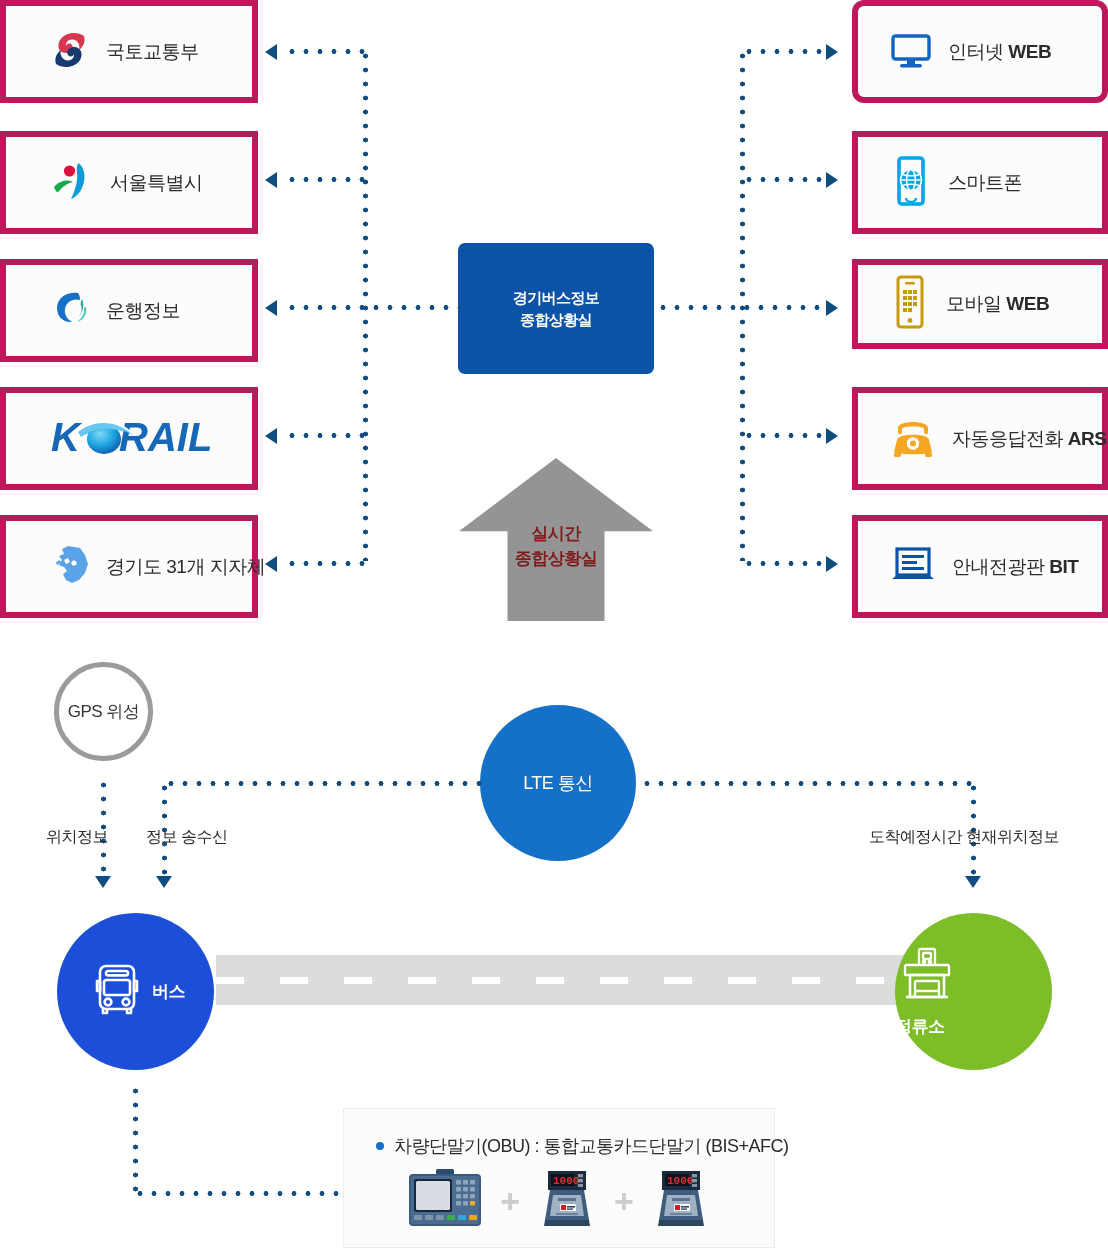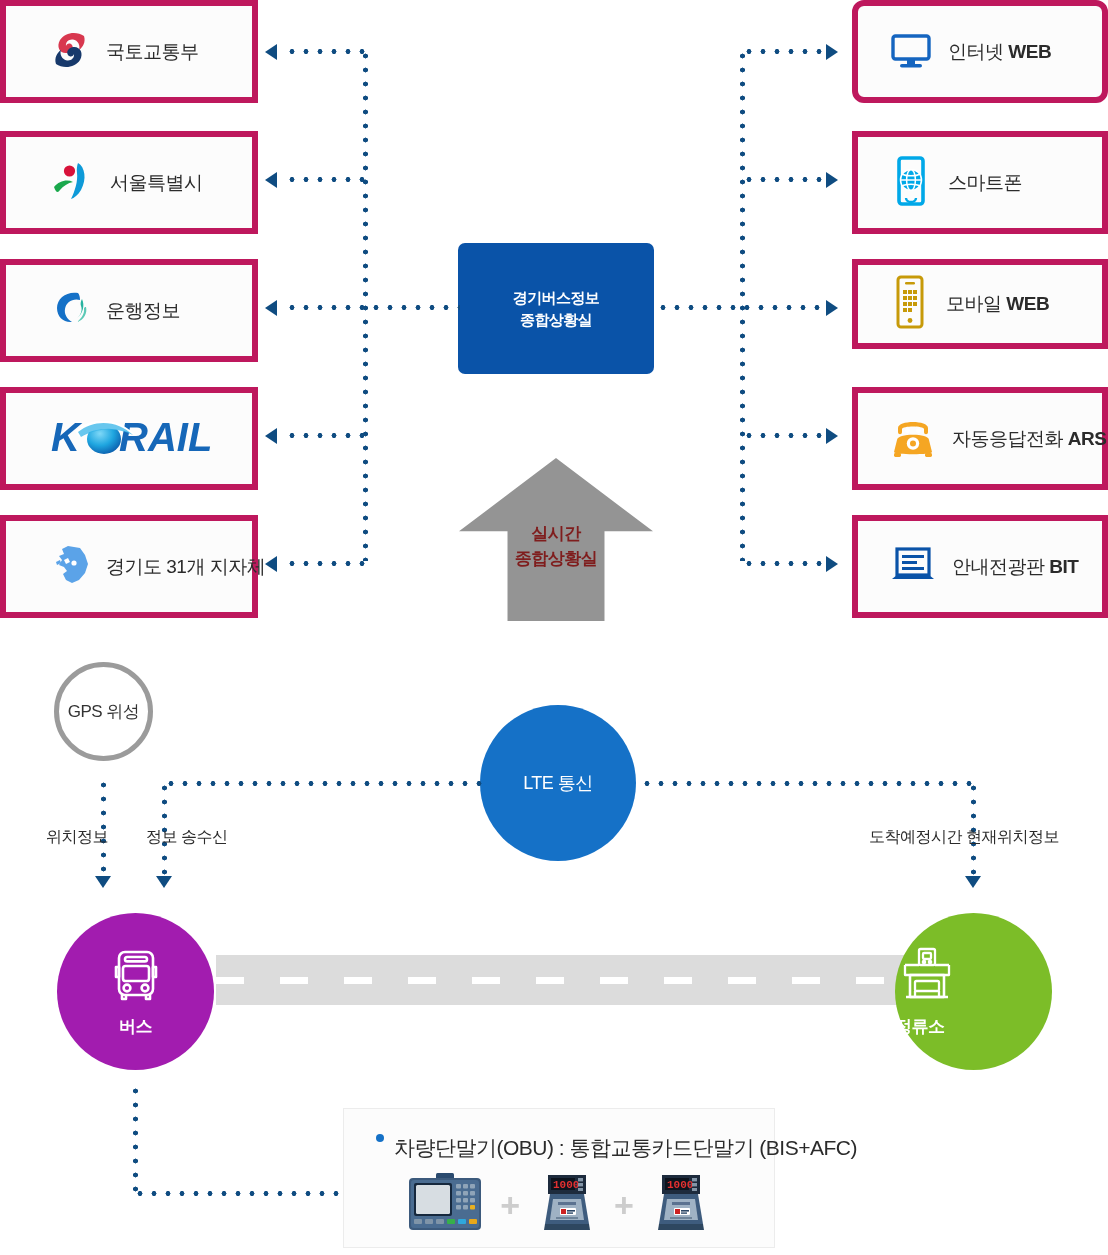--- a/index.html
+++ b/index.html
@@ -85,22 +85,22 @@
     background:#ffffff;
   }
   .lte-circle {
     position:absolute; left:480px; top:705px; width:156px; height:156px;
     background:#1571c7; border-radius:50%;
     display:flex; align-items:center; justify-content:center;
     color:#ffffff; font-weight:normal; font-size:18px; letter-spacing:-0.5px;
   }
   .bus-circle {
     position:absolute; left:57px; top:913px; width:157px; height:157px;
-    background:#a21caf; border-radius:50%;
-    display:flex; flex-direction:column; align-items:center; justify-content:center;
+    background:#1d4ed8; border-radius:50%;
+    display:flex; flex-direction:row; align-items:center; justify-content:center;
     gap:4px;
   }
   .stop-circle {
     position:absolute; left:895px; top:913px; width:157px; height:157px;
     background:#7cbd28; border-radius:50%;
     display:flex; flex-direction:column; align-items:flex-start; justify-content:center;
     gap:4px;
   }
   .circ-label { color:#ffffff; font-weight:bold; font-size:17px; letter-spacing:-0.5px; }
 
@@ -120,23 +120,23 @@
     position:absolute; font-size:16px; color:#2b2b2b;
     letter-spacing:-0.5px; white-space:nowrap;
   }
 
   
   .obu-box {
     position:absolute; left:343px; top:1108px; width:432px; height:140px;
     background:#fcfcfc; border:1px solid #ececec;
   }
   .obu-head {
-    display:flex; align-items:flex-start; gap:10px;
+    display:flex; align-items:center; gap:10px;
     padding:25px 0 0 32px;
-    font-size:21px; color:#2b2b2b; letter-spacing:-0.5px; white-space:nowrap;
+    font-size:18px; color:#2b2b2b; letter-spacing:-0.5px; white-space:nowrap;
   }
   .obu-bullet { width:8px; height:8px; border-radius:50%; background:#1571c7; flex:0 0 auto; }
   .obu-devs {
     display:flex; align-items:center; justify-content:center;
     gap:14px; padding-top:10px;
   }
   .plus {
     color:#cdcdcd; font-size:34px; font-weight:bold; line-height:1;
     padding:0 2px;
   }

